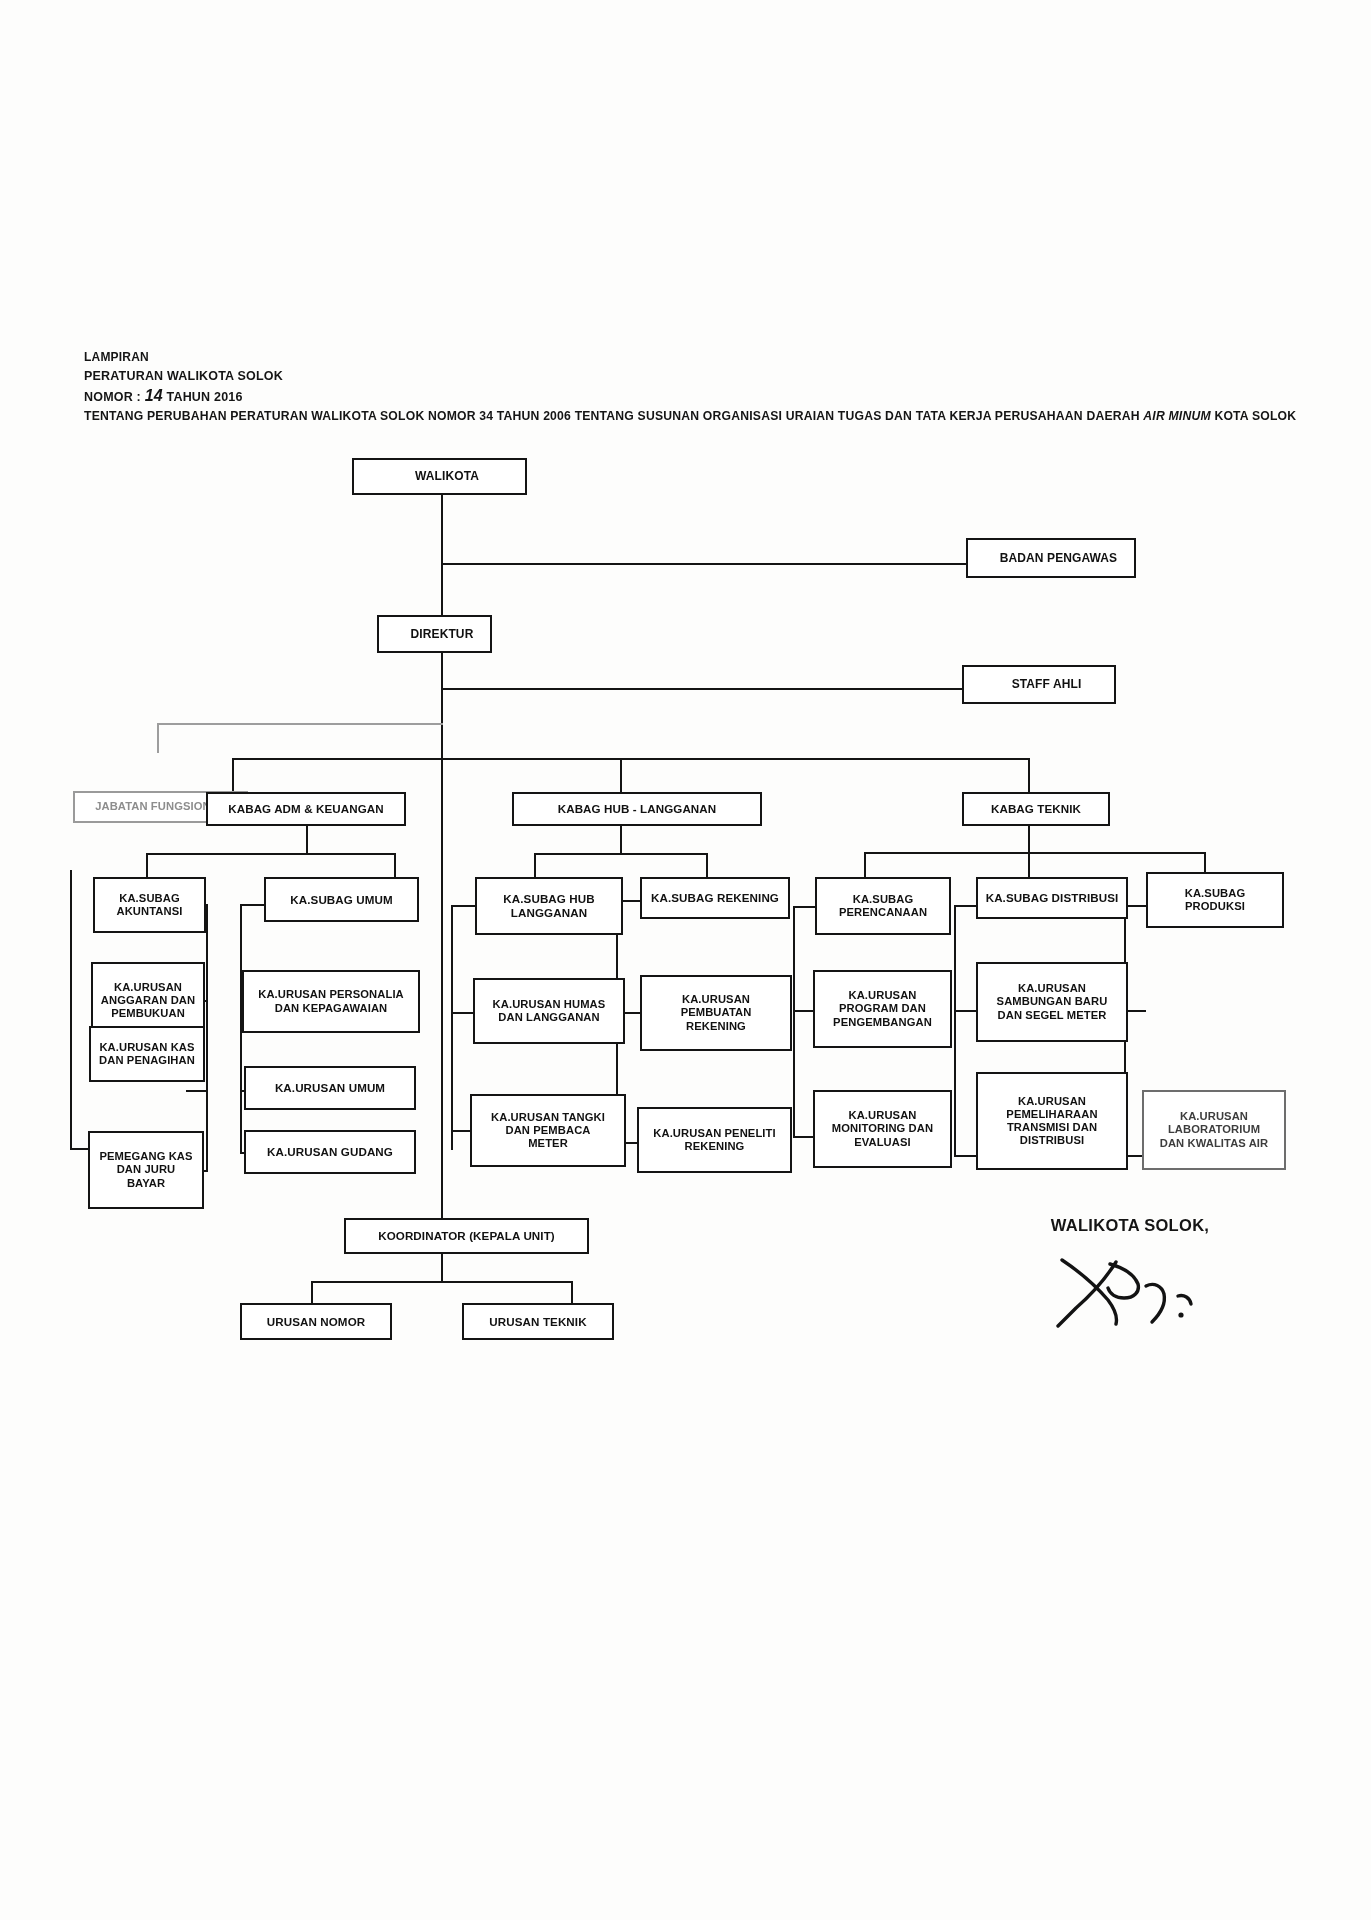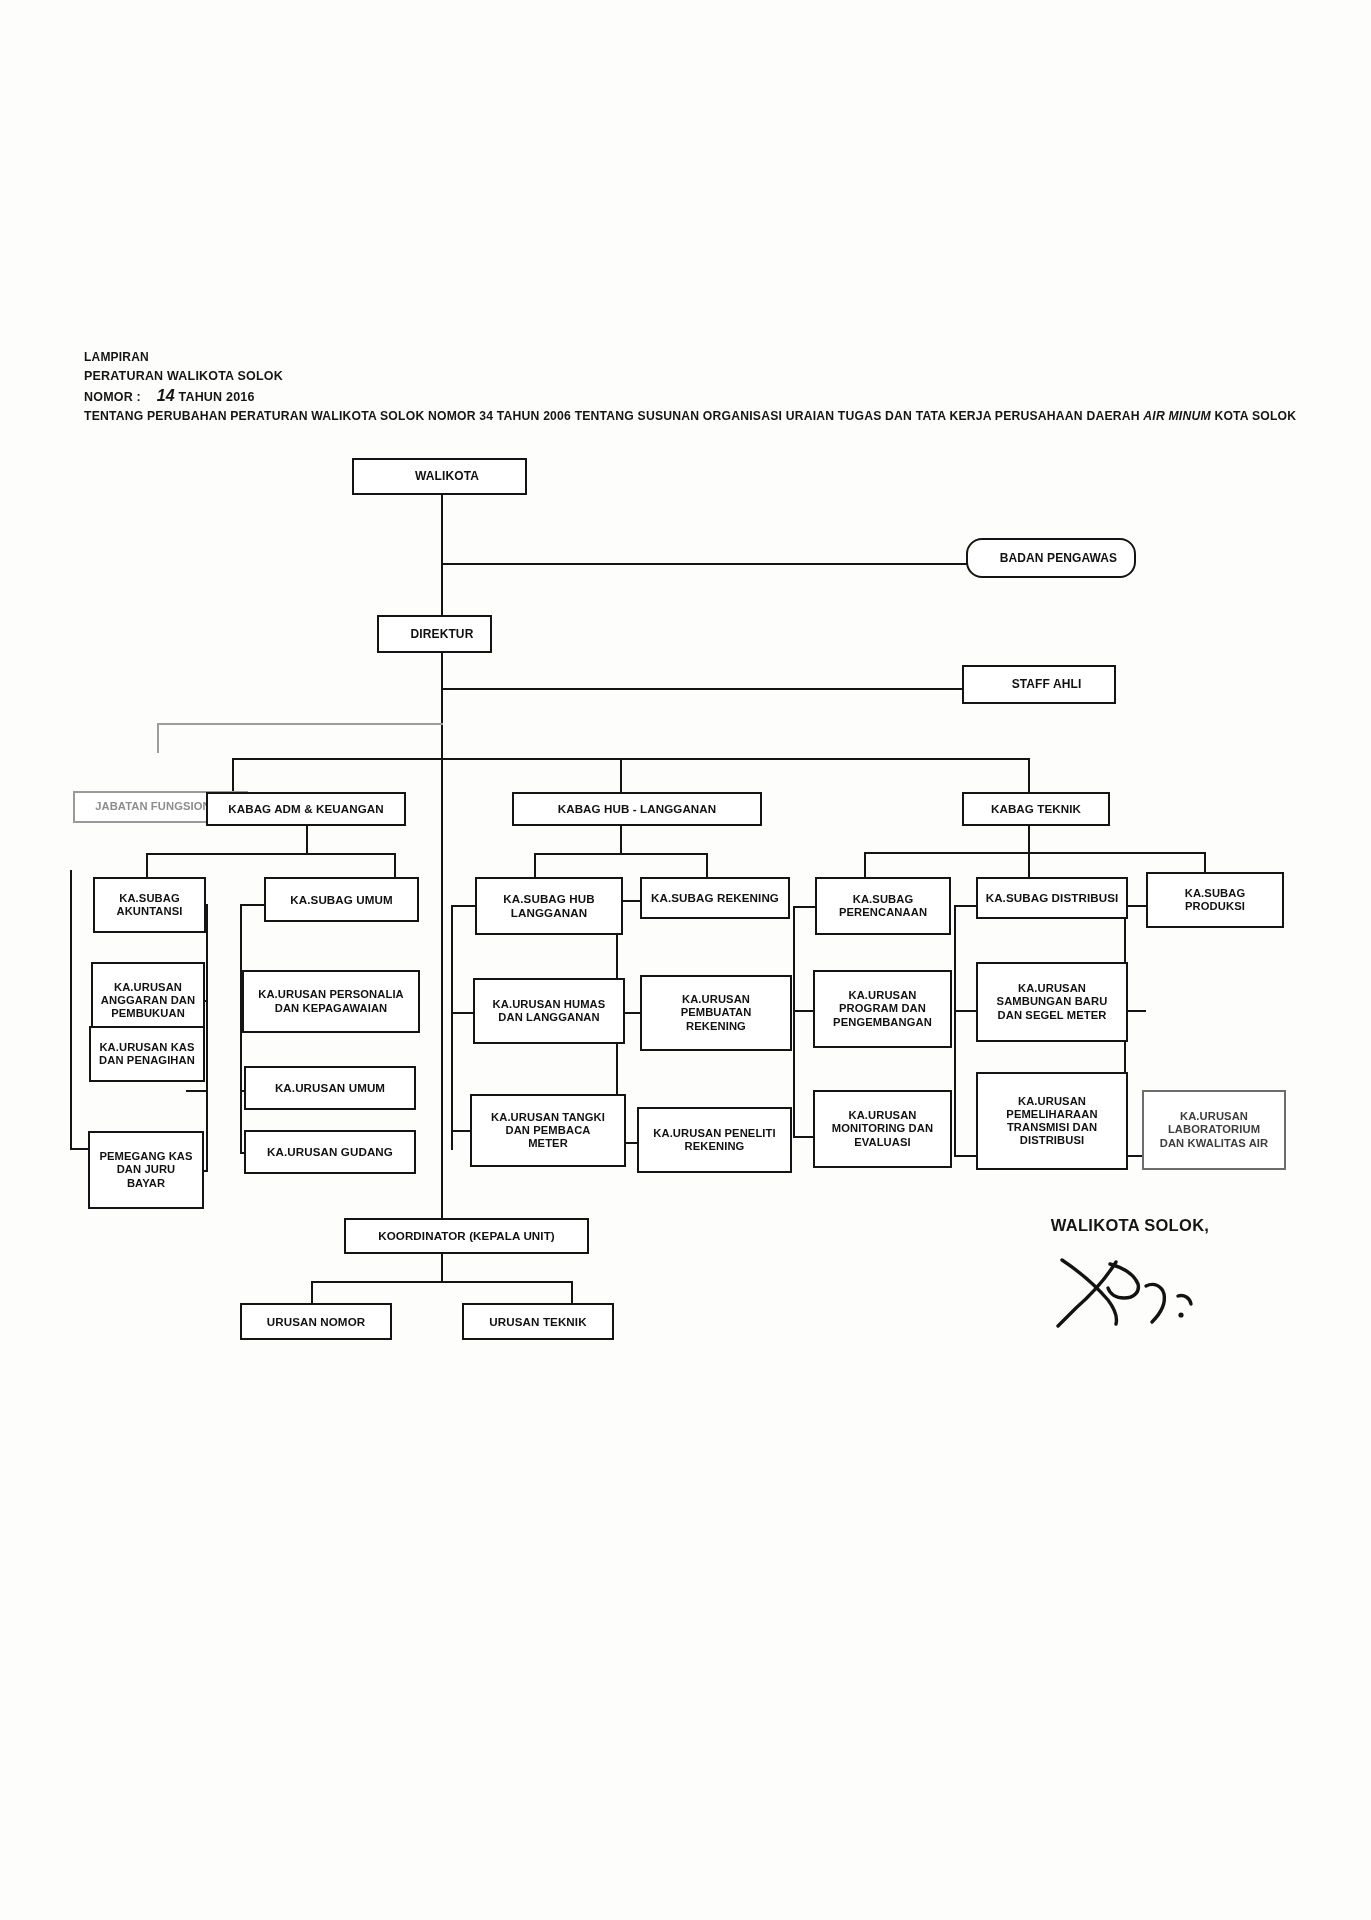--- a/index.html
+++ b/index.html
@@ -12,21 +12,21 @@
     position:absolute;inset:0;
     background:#fdfdfc;
   }
   
   .hdr{position:absolute;left:84px;top:348px;width:1270px;}
   .hdr div{
     font-size:12.5px;font-weight:700;letter-spacing:.2px;
     line-height:19px;color:#151515;white-space:nowrap;
   }
   .hdr .l1{font-size:12px;}
-  .hdr .l3 .num{font-style:italic;font-size:16px;font-weight:700;margin-left:12px;}
+  .hdr .l3 .num{font-style:italic;font-size:16px;font-weight:700;}
   .hdr .l4{font-size:12.2px;}
   .hdr .l4 .ital{font-style:italic;}
 
   
   #chart{position:absolute;left:0;top:0;width:1371px;height:1920px;}
 
   .box{
     position:absolute;box-sizing:border-box;
     border:2.2px solid #141414;background:#fff;
     display:flex;align-items:center;justify-content:center;
@@ -146,21 +146,21 @@
 
     <div class="ln lnv" style="left:441px;top:1251px;height:32px;"></div>
     <div class="ln lnh" style="left:311px;top:1281px;width:262px;"></div>
     <div class="ln lnv" style="left:311px;top:1281px;height:24px;"></div>
     <div class="ln lnv" style="left:571px;top:1281px;height:24px;"></div>
 
     <div class="box f12" style="left:352px;top:458px;width:175px;height:37px;">
         <span>WALIKOTA</span>
       </div>
 
-    <div class="box f12" style="left:966px;top:538px;width:170px;height:40px;border-radius:16px;">
+    <div class="box f12" style="left:966px;top:538px;width:170px;height:40px;">
         <span>BADAN PENGAWAS</span>
       </div>
 
     <div class="box f12" style="left:377px;top:615px;width:115px;height:38px;">
         <span>DIREKTUR</span>
       </div>
 
     <div class="box f12" style="left:962px;top:665px;width:154px;height:39px;">
         <span>STAFF AHLI</span>
       </div>

